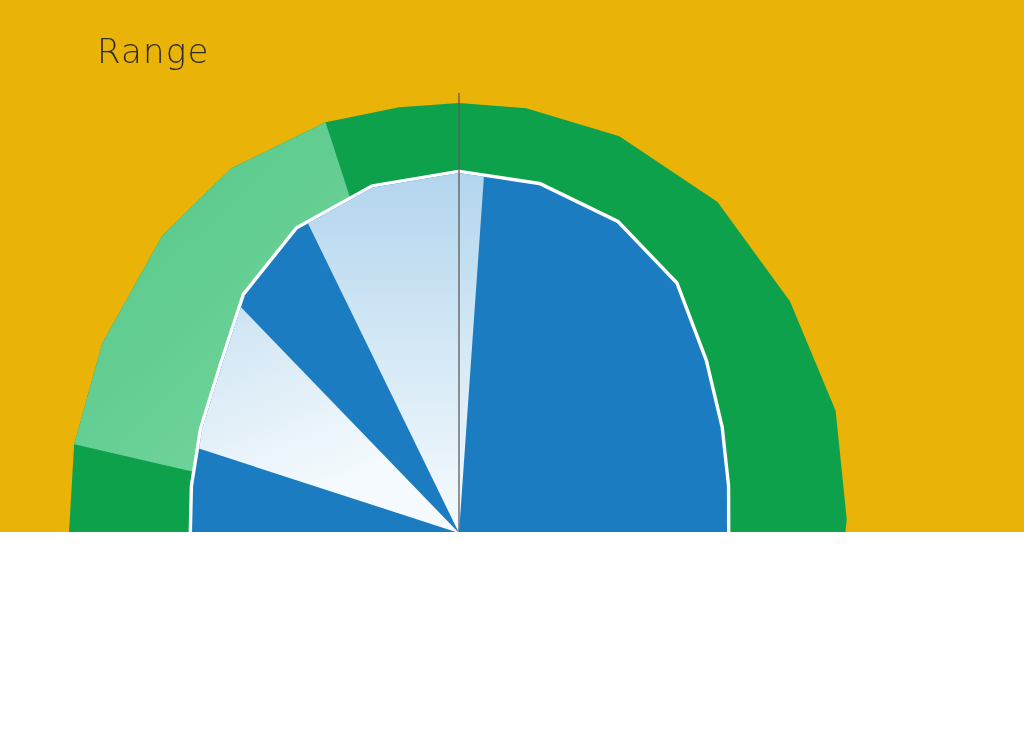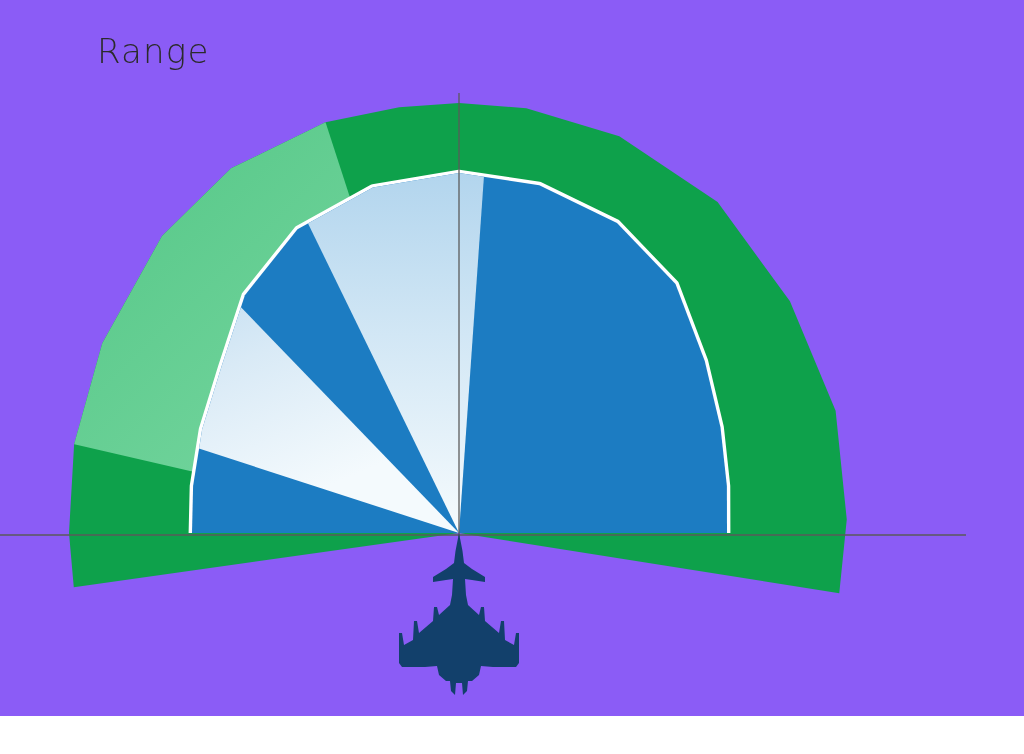--- a/index.html
+++ b/index.html
@@ -6,22 +6,22 @@
     margin: 0;
     padding: 0;
     background: #ffffff;
   }
   body {
     font-family: "Liberation Sans", sans-serif;
   }
   #stage {
     position: relative;
     width: 1024px;
-    height: 716px;
-    background: #8b5cf6;
+    height: 532px;
+    background: #eab308;
     overflow: hidden;
   }
   #chart-svg {
     position: absolute;
     left: 0;
     top: 0;
     width: 1024px;
     height: 754px;
     display: block;
   }

